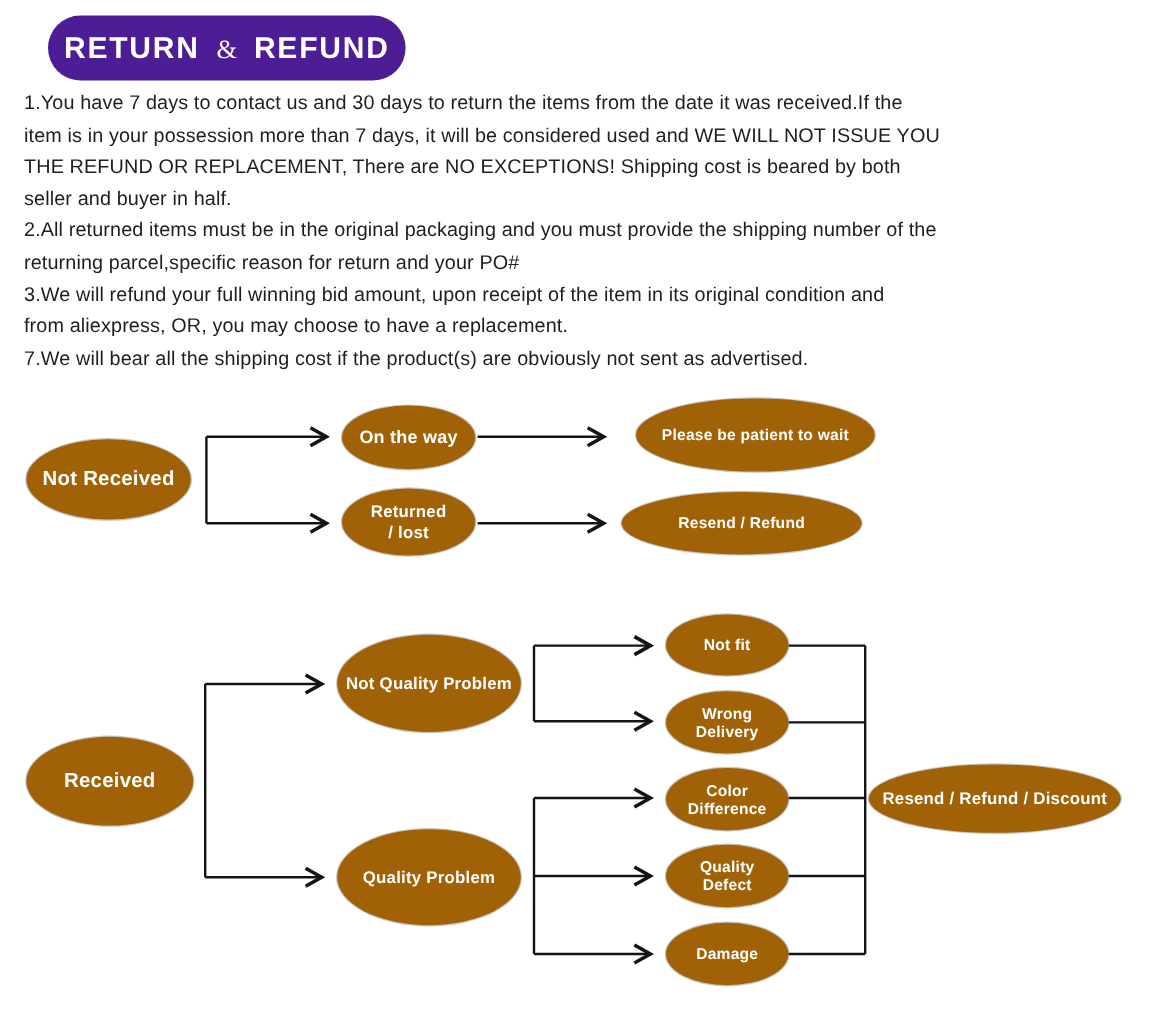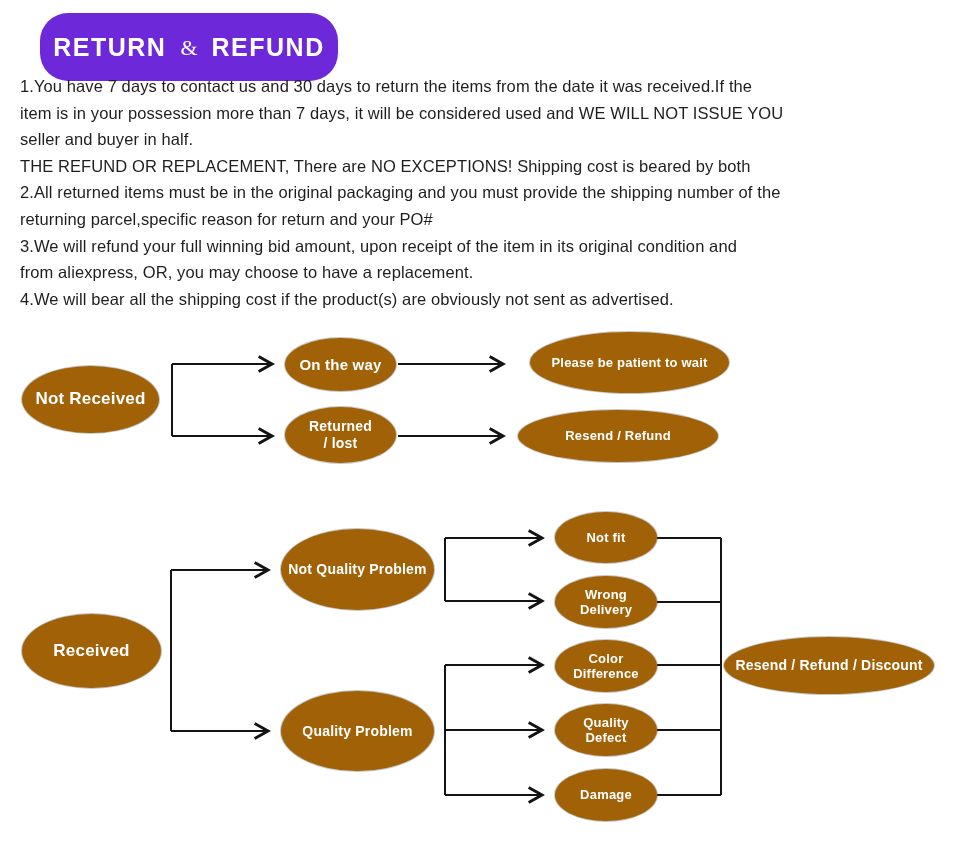--- a/index.html
+++ b/index.html
@@ -5,22 +5,22 @@
   html,body{margin:0;padding:0;background:#ffffff;}
   .page{
     position:relative;
     width:958px;height:841px;
     background:#ffffff;
     font-family:"Liberation Sans", sans-serif;
     overflow:hidden;
   }
   
   .pill{
-    position:absolute;left:40px;top:13px;width:298px;height:68px;
-    background:#6d28d9;border-radius:28px;
+    position:absolute;left:40px;top:13px;width:298px;height:54px;
+    background:#4c1d95;border-radius:28px;
     display:flex;align-items:center;justify-content:center;
     color:#ffffff;
   }
   .pill .word{font-size:25px;font-weight:bold;letter-spacing:1.5px;}
   .pill .amp{
     font-family:"Liberation Serif", serif;
     font-size:22px;font-weight:normal;margin:0 14px;position:relative;top:1px;
   }
   
   .policy{
@@ -52,27 +52,27 @@
 
   <div class="pill">
     <span class="word">RETURN</span>
     <span class="amp">&amp;</span>
     <span class="word">REFUND</span>
   </div>
 
   <div class="policy">
     <div class="line">1.You have 7 days to contact us and 30 days to return the items from the date it was received.If the</div>
     <div class="line">item is in your possession more than 7 days, it will be considered used and WE WILL NOT ISSUE YOU</div>
+    <div class="line">THE REFUND OR REPLACEMENT, There are NO EXCEPTIONS! Shipping cost is beared by both</div>
     <div class="line">seller and buyer in half.</div>
-    <div class="line">THE REFUND OR REPLACEMENT, There are NO EXCEPTIONS! Shipping cost is beared by both</div>
     <div class="line">2.All returned items must be in the original packaging and you must provide the shipping number of the</div>
     <div class="line">returning parcel,specific reason for return and your PO#</div>
     <div class="line">3.We will refund your full winning bid amount, upon receipt of the item in its original condition and</div>
     <div class="line">from aliexpress, OR, you may choose to have a replacement.</div>
-    <div class="line">4.We will bear all the shipping cost if the product(s) are obviously not sent as advertised.</div>
+    <div class="line">7.We will bear all the shipping cost if the product(s) are obviously not sent as advertised.</div>
   </div>
 
   <svg class="connectors" width="958" height="841" viewBox="0 0 958 841">
     <defs>
       <marker id="arrow" viewBox="0 0 12 12" refX="10" refY="6" markerWidth="10" markerHeight="10" orient="auto-start-reverse">
         <path d="M2,1.5 L10,6 L2,10.5" fill="none" stroke="#141414" stroke-width="1.8"></path>
       </marker>
     </defs>
     <g stroke="#141414" stroke-width="2" fill="none">
 

